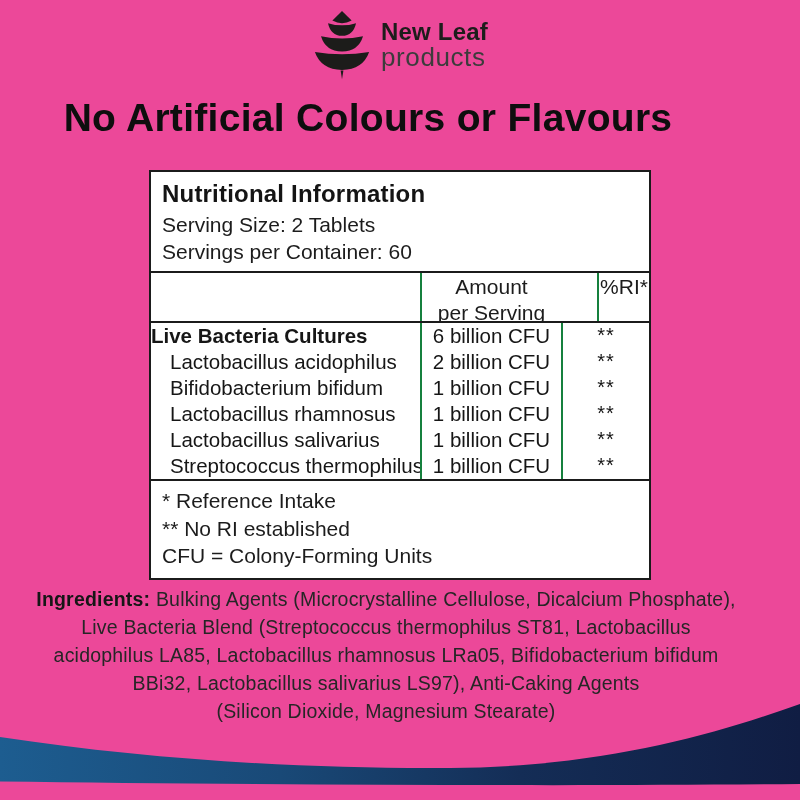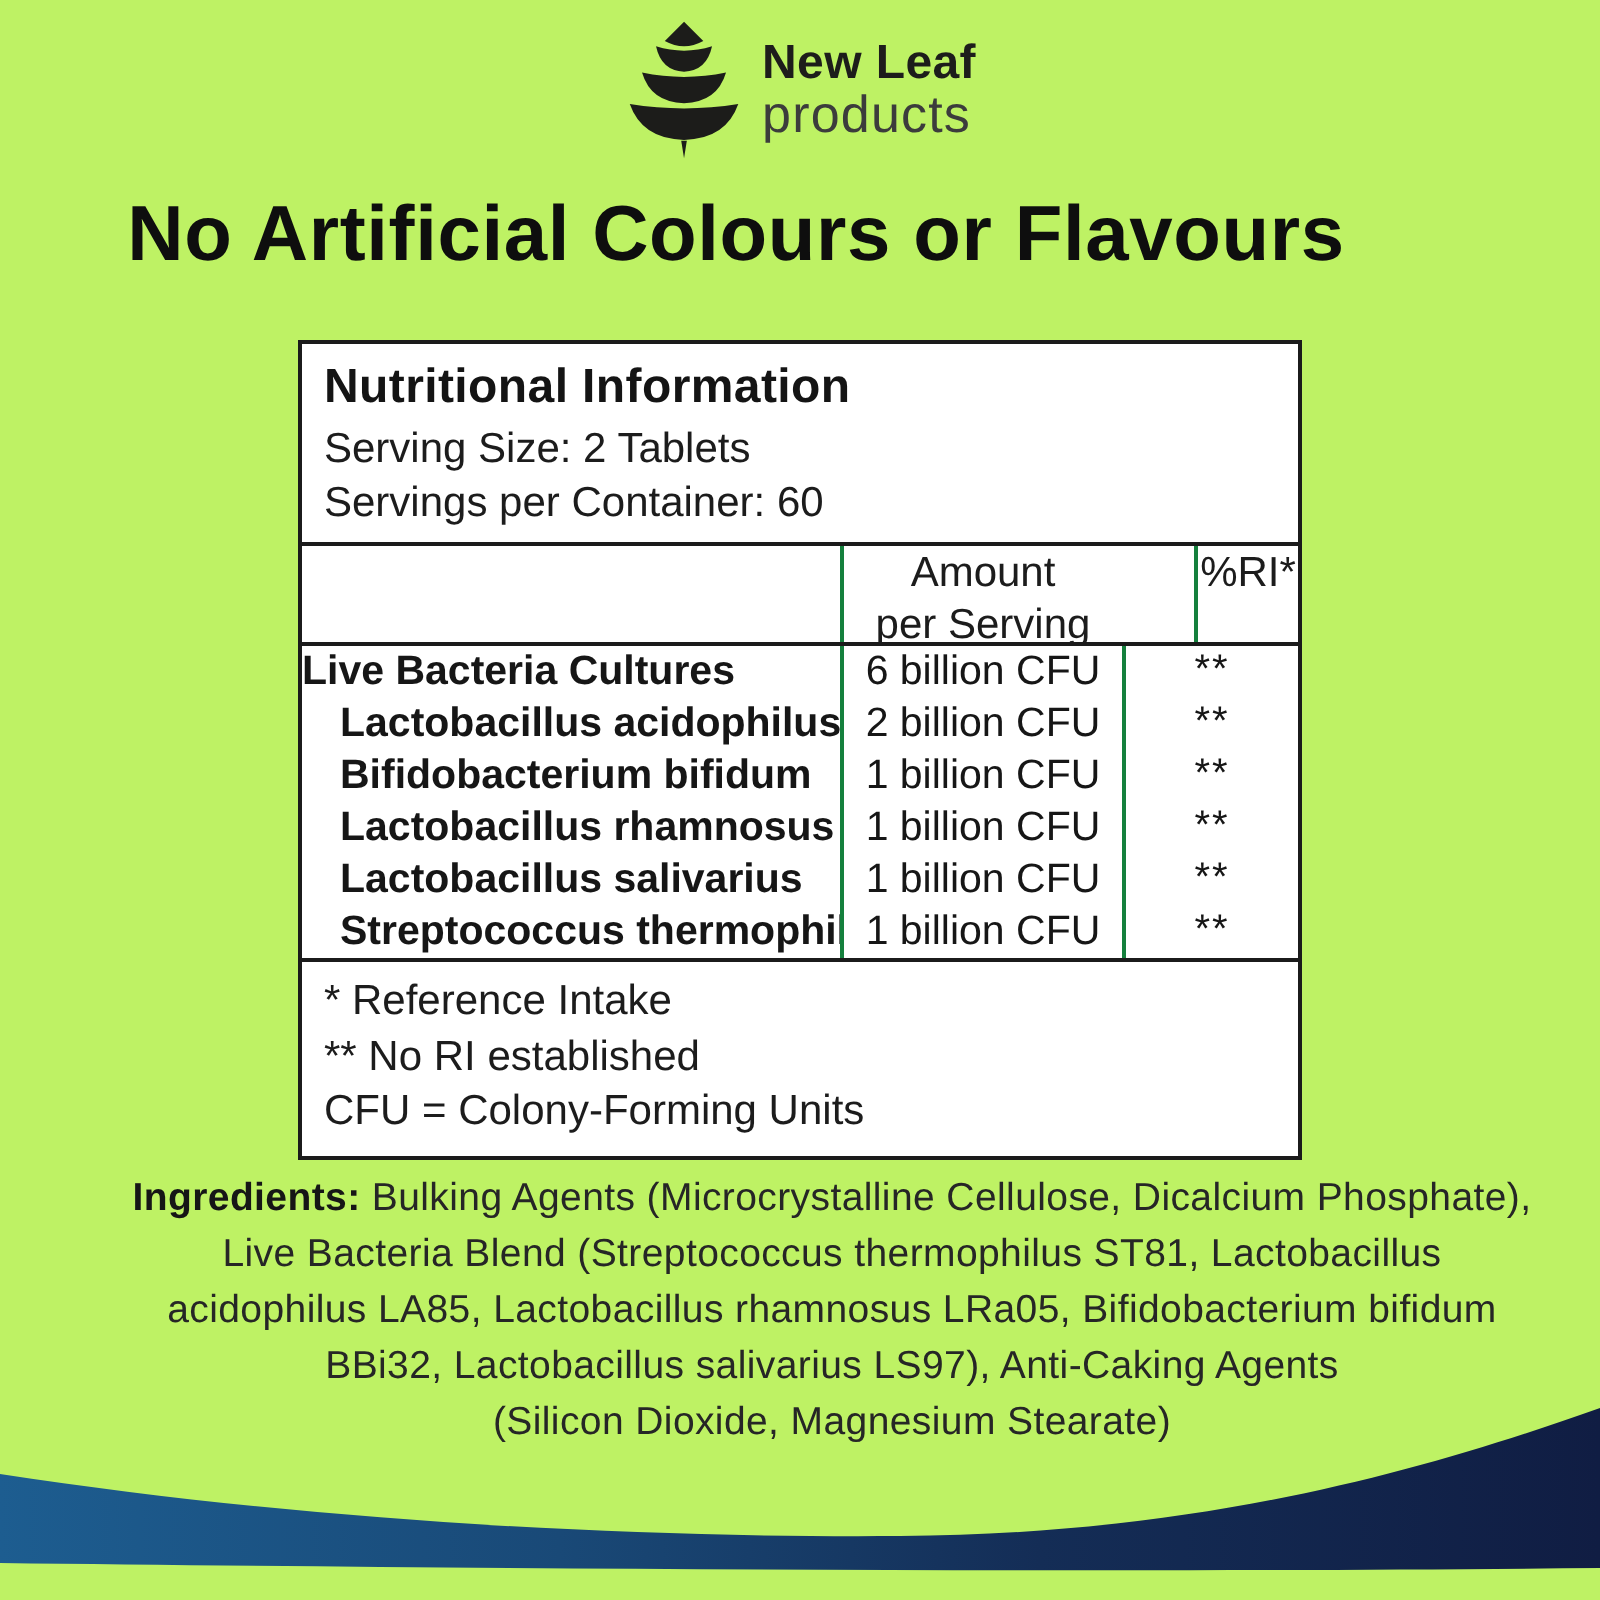--- a/index.html
+++ b/index.html
@@ -2,21 +2,21 @@
 <html><head>
 <meta charset="utf-8">
 <style>
   * { margin: 0; padding: 0; box-sizing: border-box; }
   html, body { background: #ffffff; }
   body { font-family: "Liberation Sans", sans-serif; color: #1a1a1a; }
   .page {
     position: relative;
     width: 800px;
     height: 800px;
-    background: #bef264;
+    background: #ec4899;
     overflow: hidden;
     margin: 0 auto;
   }
 
   
   .logo {
     position: absolute;
     top: 10px;
     left: 50%;
     transform: translateX(-50%);
@@ -67,32 +67,32 @@
   .tbl-title { font-size: 24px; font-weight: 700; color: #141414; line-height: 34px; letter-spacing: 0.2px; }
   .tbl-sub { font-size: 21px; font-weight: 400; color: #1c1c1c; line-height: 27px; }
   .row { display: grid; grid-template-columns: 269px 141px auto; }
   .cell { overflow: hidden; }
   .c2, .c3 { border-left: 2px solid #15803d; text-align: center; }
   .colhead { border-top: 2px solid #1b1b1b; border-bottom: 2px solid #1b1b1b; height: 52px; }
   .colhead .c2 { font-size: 21px; line-height: 26px; padding-top: 1px; color: #1c1c1c; }
   .colhead .c3 { font-size: 21px; line-height: 26px; padding-top: 1px; color: #1c1c1c; margin-left: 36px; }
   .brow { height: 26px; }
   .brow .c1 { font-size: 20.5px; line-height: 26px; white-space: nowrap; color: #161616; }
-  .brow .c1.sub { padding-left: 19px; font-weight: 700; }
+  .brow .c1.sub { padding-left: 19px; font-weight: 400; }
   .brow .c1.lead { font-weight: 700; }
   .brow .c2 { font-size: 20.5px; line-height: 26px; color: #161616; }
   .brow .c3 { font-size: 20px; line-height: 24px; letter-spacing: 1px; color: #161616; }
   .tbl-foot { border-top: 2px solid #1b1b1b; padding: 6px 11px 8px 11px; }
   .fline { font-size: 21px; line-height: 27.5px; color: #1c1c1c; }
 
   
   .ingredients {
     position: absolute;
     top: 585px;
-    left: 41px;
+    left: 11px;
     width: 750px;
     text-align: center;
     color: #262626;
   }
   .ing-line { font-size: 19.5px; line-height: 28px; letter-spacing: 0.2px; }
   .ing-label { font-weight: 700; color: #161616; }
 
   
   .wave {
     position: absolute;

